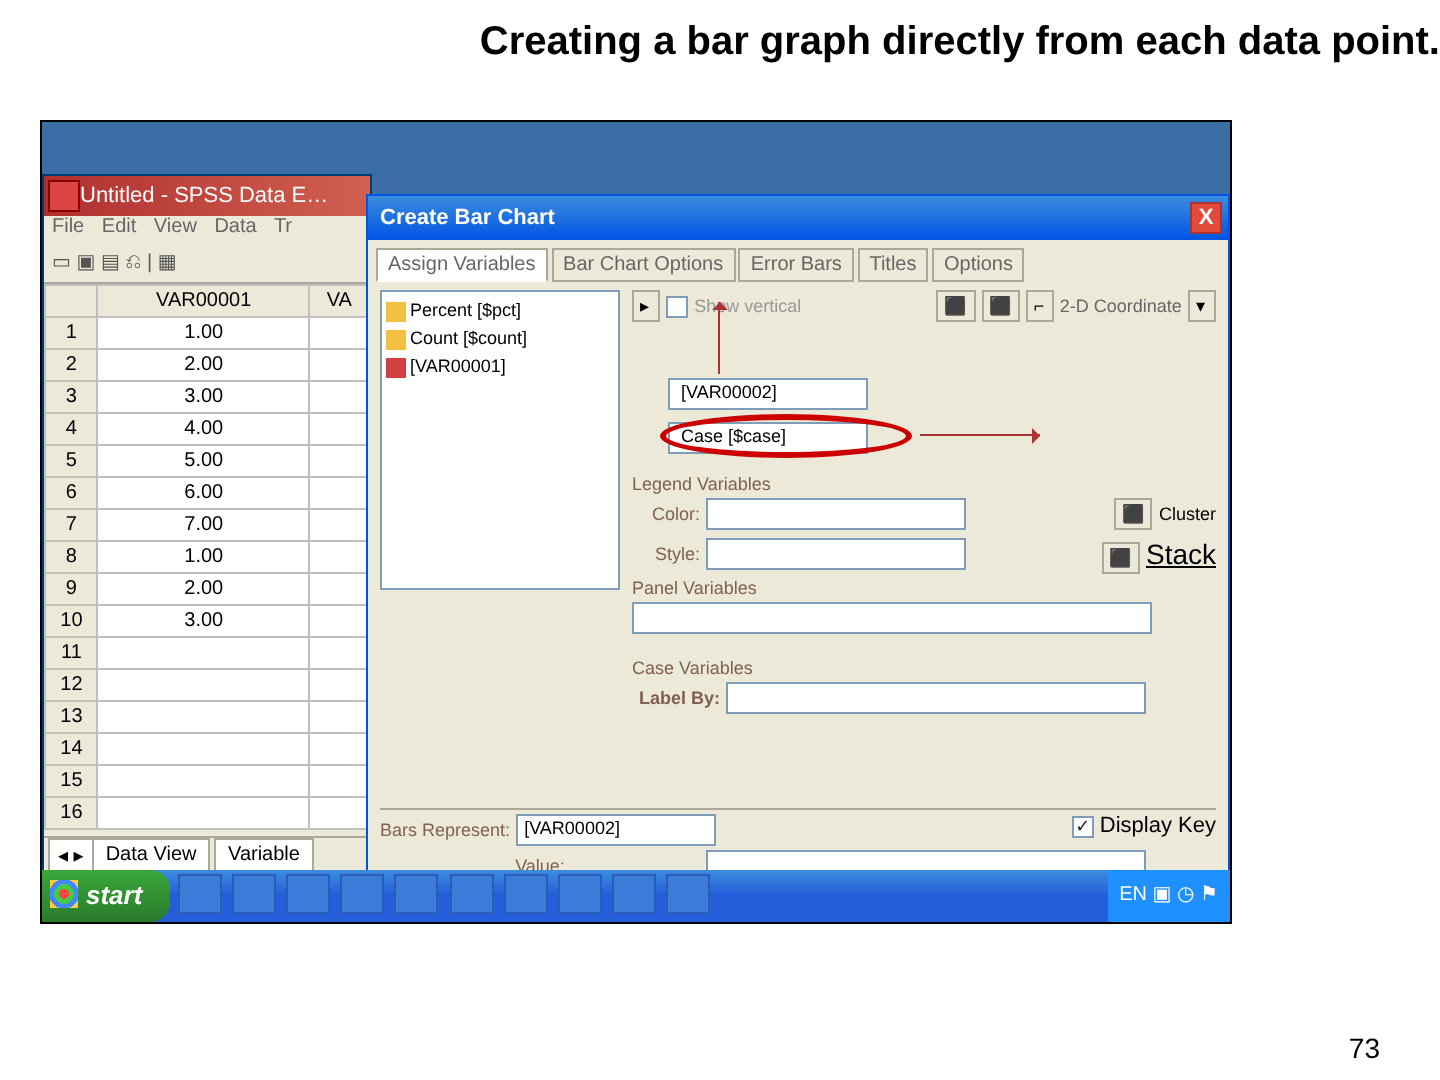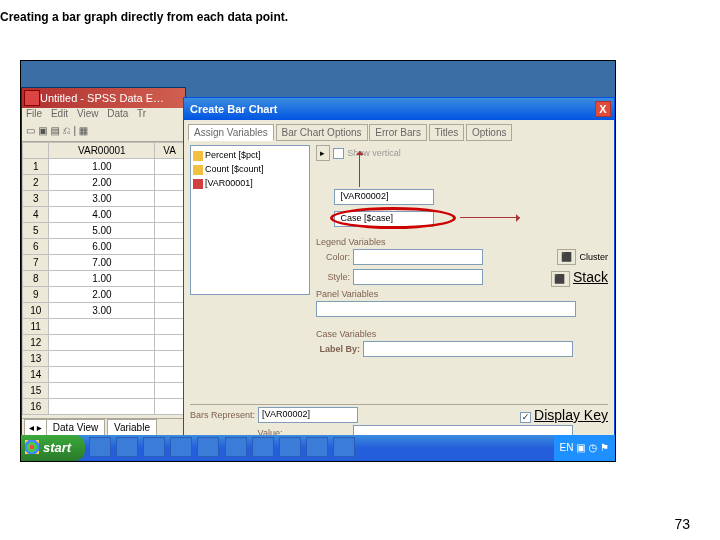--- a/index.html
+++ b/index.html
@@ -1,17 +1,17 @@
 <!DOCTYPE html>
 <html><head>
 <meta charset="utf-8">
 <style>
   * { box-sizing: border-box; margin: 0; padding: 0; }
   body { width: 720px; height: 540px; background: #fff; font-family: Tahoma, Arial, sans-serif; font-size: 11px; position: relative; }
-  .slide-title { font-weight: bold; font-size: 12px; text-align: left; padding: 10px 0 6px 0; color: #000; }
+  .slide-title { font-weight: bold; font-size: 20px; text-align: right; padding: 10px 0 6px 0; color: #000; }
   .desktop { position: absolute; top: 60px; left: 20px; width: 596px; height: 402px; background: #3a6ea5; border: 1px solid #000; overflow: hidden; }
   
   .spss-window { position: absolute; top: 26px; left: 0; width: 165px; height: 350px; background: #ece9d8; border: 1px solid #003c74; }
   .spss-title { background: linear-gradient(to right,#b03030,#d06050); color: #fff; height: 20px; line-height: 20px; font-size: 11px; padding-left: 18px; position: relative; }
   .spss-title::before { content:''; position:absolute; left:2px; top:2px; width:14px; height:14px; background:#d44; border:1px solid #800; }
   .menubar { background:#ece9d8; height:16px; font-size:10px; color:#666; padding-left:4px; }
   .menubar span { margin-right:6px; }
   .toolbar1 { background:#ece9d8; height:18px; border-bottom:1px solid #aca899; padding:1px 4px; font-size:10px; color:#555;}
   .cellref { background:#fff; border:1px solid #7f9db9; height:18px; margin:2px; padding:1px 4px; font-size:10px; }
   .grid { background:#fff; }
@@ -196,20 +196,27 @@
       <div class="varlist">
         <div class="row"><span class="ico ico-ruler"></span><span>Percent [$pct]</span></div>
         <div class="row"><span class="ico ico-ruler"></span><span>Count [$count]</span></div>
         <div class="row"><span class="ico ico-bar"></span><span>[VAR00001]</span></div>
       </div>
 
       <div class="chart-area">
         <span class="btn">▸</span>
         <span class="chk"></span>
         <span style="font-size:9px;color:#999;"> Show vertical</span>
+        <span style="float:right;">
+          <span class="btn">⬛</span>
+          <span class="btn">⬛</span>
+          <span class="btn">⌐</span>
+          <span style="font-size:9px;color:#666;">2-D Coordinate</span>
+          <span class="btn">▾</span>
+        </span>
       </div>
 
       <div class="arrow-up"></div>
 
       <div class="axis-x">
         <span class="field" style="width:100px;"><span class="ico ico-ruler" style="display:inline-block;"></span> <span>[VAR00002]</span></span>
       </div>
       <div class="axis-cat">
         <span class="field" style="width:100px;"><span class="ico ico-ruler" style="display:inline-block;"></span> <span>Case [$case]</span></span>
       </div>
@@ -236,21 +243,21 @@
       <div class="section-label" style="top:188px; left:132px;">Case Variables</div>
       <div class="case-var">
         <span style="font-size:9px;color:#806050;display:inline-block;width:44px;text-align:right;">Label By:</span>
         <span class="field" style="width:210px;"></span>
       </div>
 
       <div class="footer-row">
         <div class="hr"></div>
         <span style="font-size:9px;color:#806050;">Bars Represent:</span>
         <span class="field" style="width:100px;">[VAR00002]</span>
-        <span style="float:right;"><span class="chk">✓</span> <span style="font-size:14px;text-decoration:underline;">Display Key</span></span>
+        <span style="float:right;"><span class="chk">✓</span> <span style="font-size:11px;">Display Key</span></span>
       </div>
       <div class="value-row">
         <span style="font-size:9px;color:#806050;display:inline-block;width:160px;text-align:center;">Value:</span>
         <span class="field" style="width:220px;"></span>
       </div>
     </div>
   </div>
 
   <div class="taskbar">
     <div class="startbtn">start</div>

